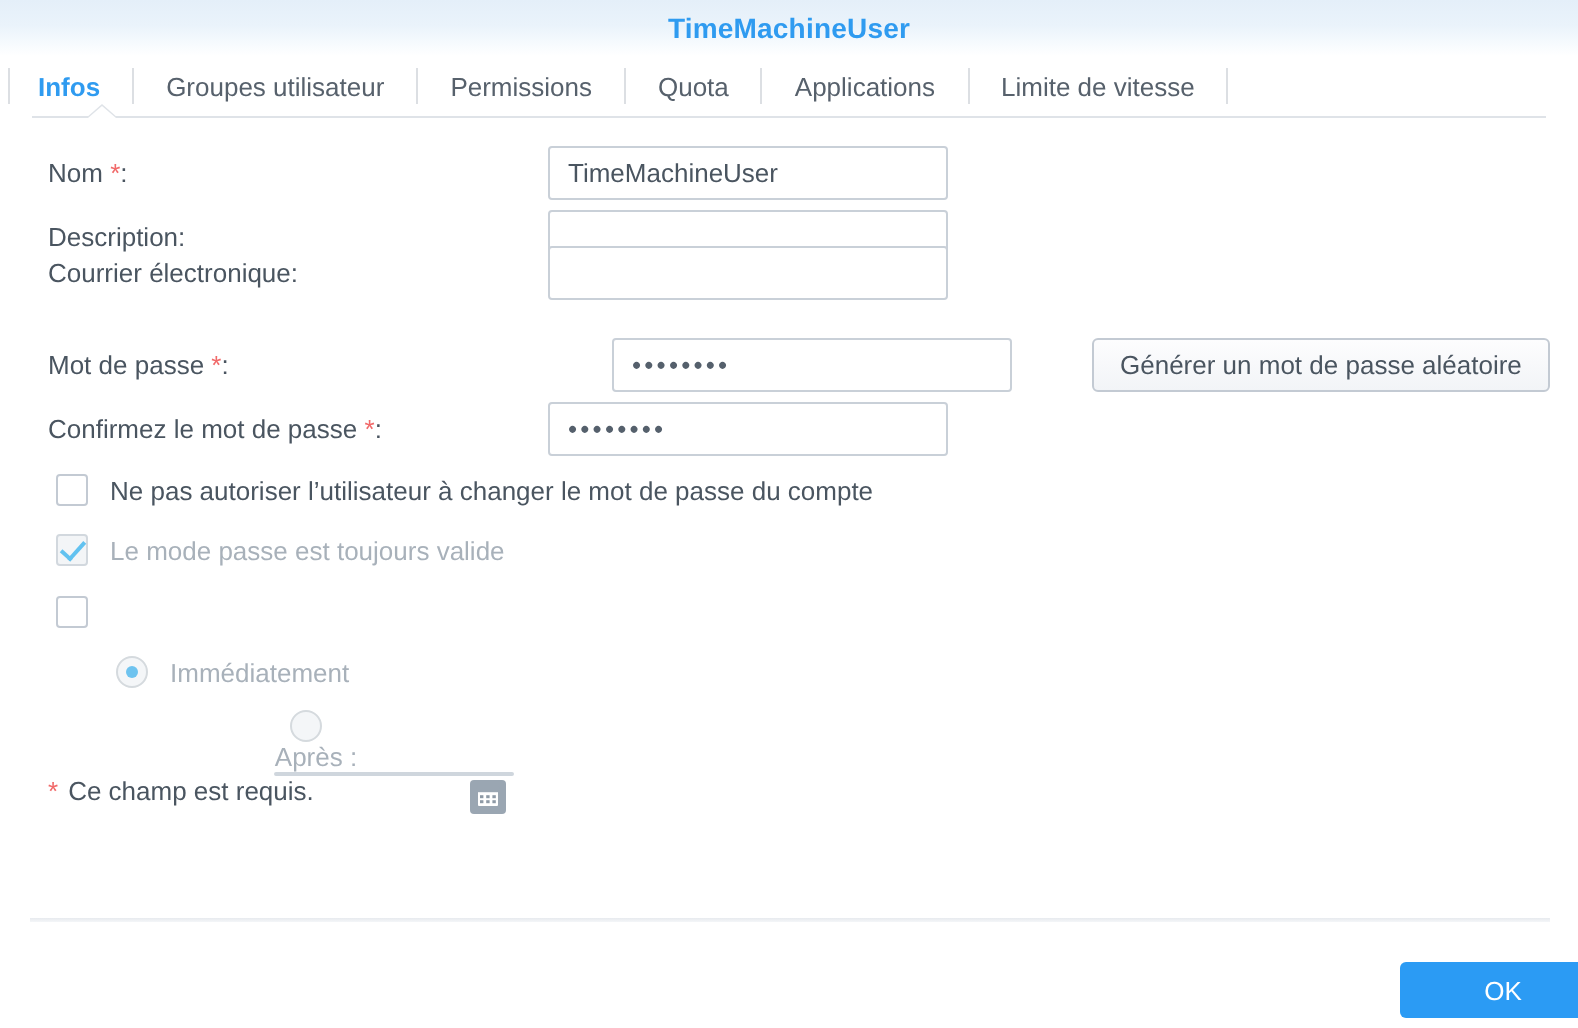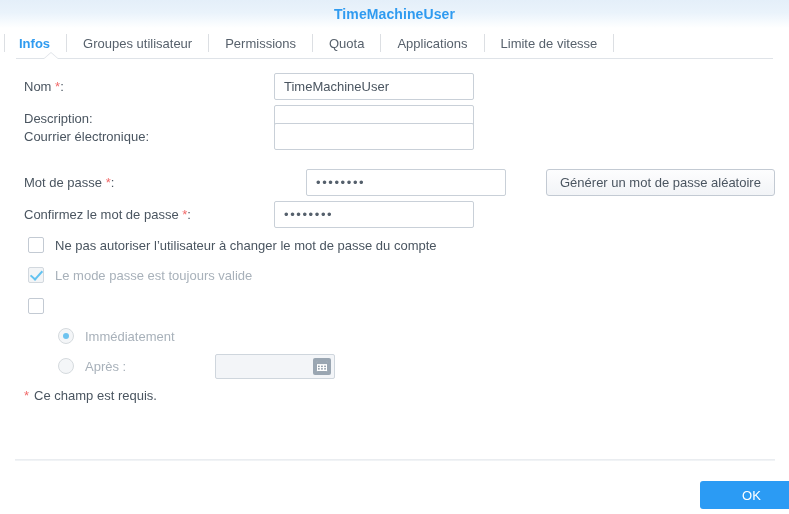--- a/index.html
+++ b/index.html
@@ -394,21 +394,21 @@
 
   <div class="checkrow" style="left: 28px; top: 237px;">
     <div class="cbox"></div>
   </div>
 
   <div class="radiorow" style="left: 58px; top: 267px;">
     <div class="radio selected"></div>
     <div class="radio-label">Immédiatement</div>
   </div>
 
-  <div class="radiorow" style="left: 58px; top: 297px;">
+  <div class="radiorow" style="left: 48px; top: 297px; flex-direction: column;">
     <div class="radio"></div>
     <div class="radio-label">Après :</div>
     <div class="dateinput" style="margin-left: 89px;">
       <div class="cal-icon">
         <svg width="12" height="11" viewBox="0 0 12 11" aria-hidden="true">
           <rect x="0.5" y="0.5" width="11" height="10" rx="1" fill="#ffffff" stroke="#9aa6b2"></rect>
           <rect x="0.5" y="0.5" width="11" height="2.6" fill="#9aa6b2"></rect>
           <rect x="2" y="4.6" width="1.7" height="1.5" fill="#8e9aa6"></rect>
           <rect x="5.1" y="4.6" width="1.7" height="1.5" fill="#8e9aa6"></rect>
           <rect x="8.2" y="4.6" width="1.7" height="1.5" fill="#8e9aa6"></rect>

